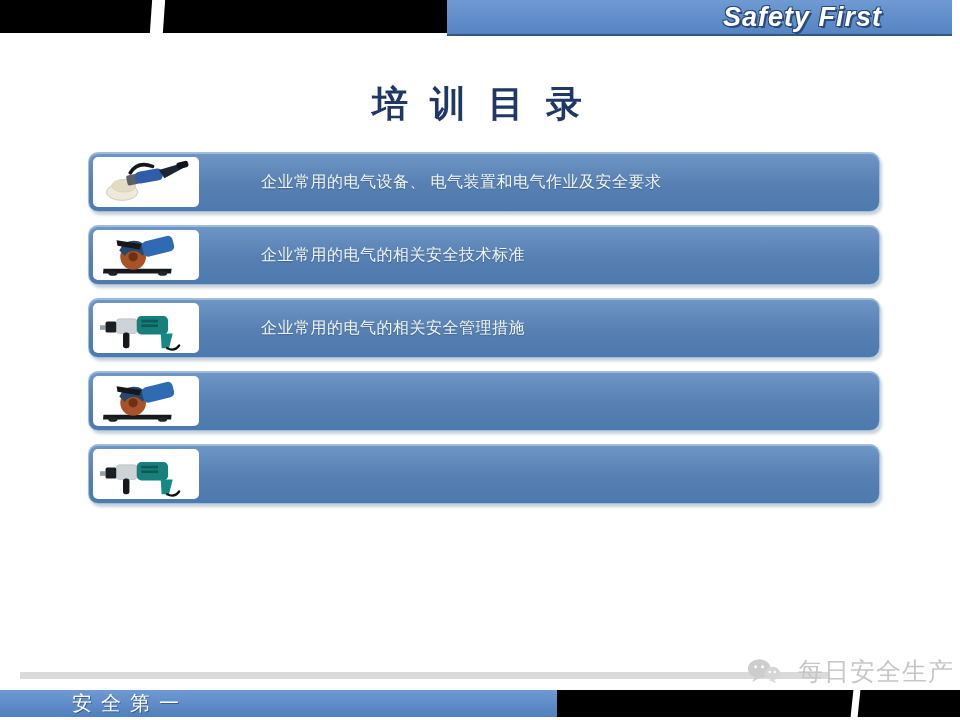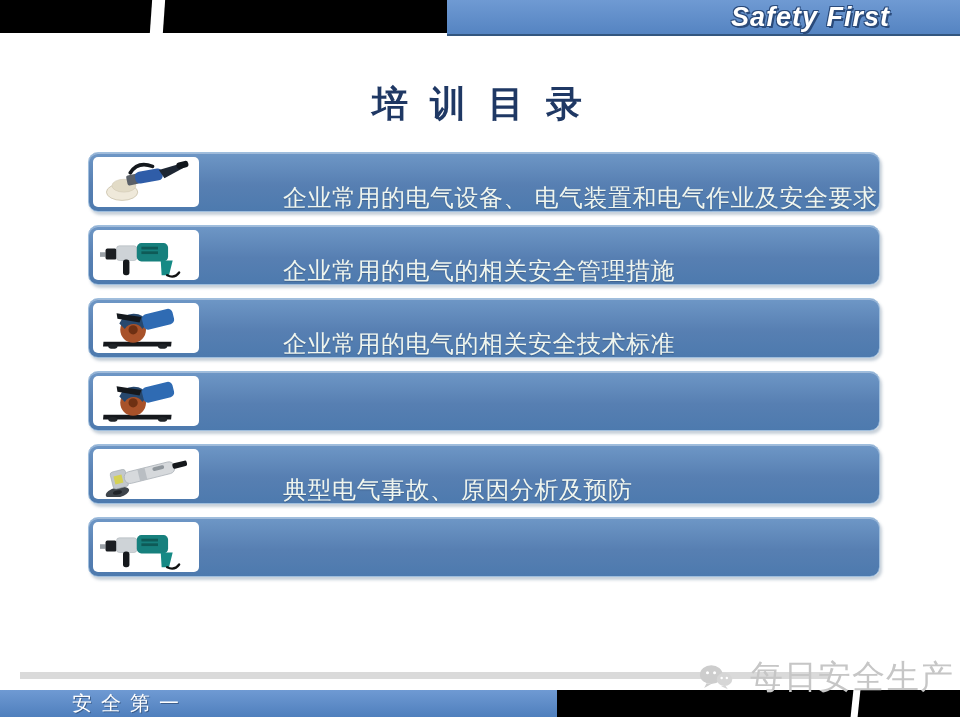--- a/index.html
+++ b/index.html
@@ -4,21 +4,21 @@
 <style>
   html,body{margin:0;padding:0;background:#888;}
   .slide{
     position:relative;width:960px;height:720px;background:#ffffff;overflow:hidden;
     font-family:"Liberation Serif","DejaVu Serif",serif;margin:0 auto;
   }
   
   .tb-black{position:absolute;left:0;top:0;width:447px;height:33px;background:#000;}
   .tb-gap{position:absolute;left:151px;top:0;width:13px;height:33px;background:#fff;transform:skewX(-4deg);}
   .tb-blue{
-    position:absolute;left:447px;top:0;right:0;height:36px;box-sizing:border-box;
+    position:absolute;left:447px;top:0;right:8px;height:36px;box-sizing:border-box;
     background:linear-gradient(180deg,#6f9ad3 0%,#5584c2 100%);
     border-bottom:2px solid #33567f;
     display:flex;align-items:center;justify-content:flex-end;padding-right:70px;
   }
   .brand{
     font-family:"Liberation Sans","DejaVu Sans",sans-serif;
     font-style:italic;font-weight:bold;font-size:27px;color:#ffffff;
     text-shadow:2px 2px 0 #2a4a7a,-1px -1px 0 #2a4a7a,1px -1px 0 #2a4a7a,-1px 1px 0 #2a4a7a;
     letter-spacing:1px;
   }
@@ -35,38 +35,37 @@
     background:linear-gradient(180deg,#6e97c6 0%,#577fb2 55%,#4d7aae 100%);
     border:1px solid #9fbedd;
     box-shadow:2px 3px 3px rgba(130,150,170,.45), inset 0 1px 0 rgba(255,255,255,.35);
   }
   .row-img{
     position:absolute;left:4px;top:4px;width:106px;height:50px;background:#ffffff;
     border-radius:5px;display:flex;align-items:center;justify-content:center;
   }
   .row-img svg{width:96px;height:46px;display:block;}
   .row-label{
-    position:absolute;left:172px;top:16px;height:100%;display:flex;align-items:center;
-    font-size:24px;color:#f0f6ef;white-space:nowrap;letter-spacing:.5px;
+    position:absolute;left:172px;top:0;height:100%;display:flex;align-items:center;
+    font-size:16px;color:#f0f6ef;white-space:nowrap;letter-spacing:.5px;
     text-shadow:0 1px 1px rgba(30,50,80,.35);
-    margin-left:22px;
   }
   
   .strip{position:absolute;left:20px;top:672px;width:810px;height:7px;background:#dadada;}
   .f-blue{
     position:absolute;left:0;top:690px;width:557px;height:27px;box-sizing:border-box;
     background:linear-gradient(180deg,#6f9ad3,#4f7fbd);
     display:flex;align-items:center;padding-left:72px;
     font-size:20px;color:#ffffff;letter-spacing:2px;text-shadow:1px 1px 0 rgba(30,50,80,.5);text-align:center;
   }
   .f-black{position:absolute;left:557px;top:690px;right:0;height:27px;background:#000;}
   .f-slash{position:absolute;left:852px;top:690px;width:7px;height:27px;background:#fff;transform:skewX(-6deg);}
   .watermark{
     position:absolute;right:6px;top:655px;display:flex;align-items:center;gap:17px;
-    color:#c6c6c6;font-size:33px;z-index:5;letter-spacing:1px;
+    color:#c6c6c6;font-size:25px;z-index:5;letter-spacing:1px;
   }
   .hidden-defs{position:absolute;width:0;height:0;overflow:hidden;}
 </style>
 </head>
 <body>
 
 <div class="slide">
 
   <svg class="hidden-defs" aria-hidden="true">
     <symbol id="sym-polisher" viewBox="0 0 100 50">
@@ -138,52 +137,44 @@
         <svg>
             <use href="#sym-polisher"></use>
           </svg>
       </div>
       <div class="row-label">企业常用的电气设备、 电气装置和电气作业及安全要求</div>
     </div>
 
     <div class="row">
       <div class="row-img">
         <svg>
-            <use href="#sym-drill"></use>
+            <use href="#sym-cutoff"></use>
           </svg>
       </div>
-      <div class="row-label">企业常用的电气的相关安全管理措施</div>
+      <div class="row-label">企业常用的电气的相关安全技术标准</div>
     </div>
 
     <div class="row">
       <div class="row-img">
         <svg>
-            <use href="#sym-cutoff"></use>
+            <use href="#sym-drill"></use>
           </svg>
       </div>
-      <div class="row-label">企业常用的电气的相关安全技术标准</div>
+      <div class="row-label">企业常用的电气的相关安全管理措施</div>
     </div>
 
 
     <div class="row">
       <div class="row-img">
         <svg>
             <use href="#sym-cutoff"></use>
           </svg>
       </div>
     </div>
 
-    <div class="row">
-      <div class="row-img">
-        <svg>
-            <use href="#sym-grinder"></use>
-          </svg>
-      </div>
-      <div class="row-label">典型电气事故、 原因分析及预防</div>
-    </div>
 
     <div class="row">
       <div class="row-img">
         <svg>
             <use href="#sym-drill"></use>
           </svg>
       </div>
     </div>
 
   </div>

